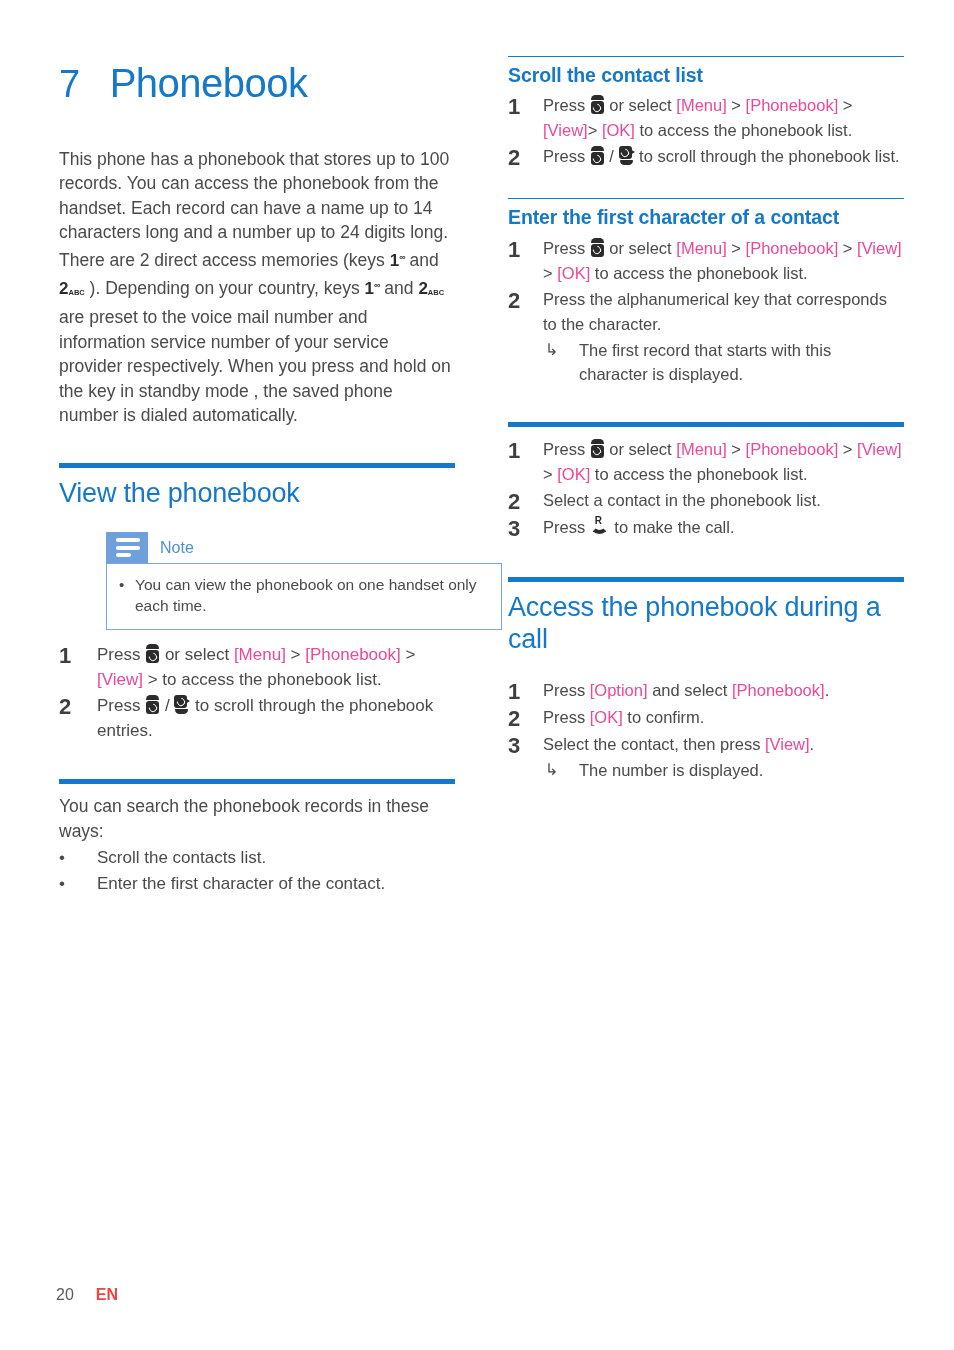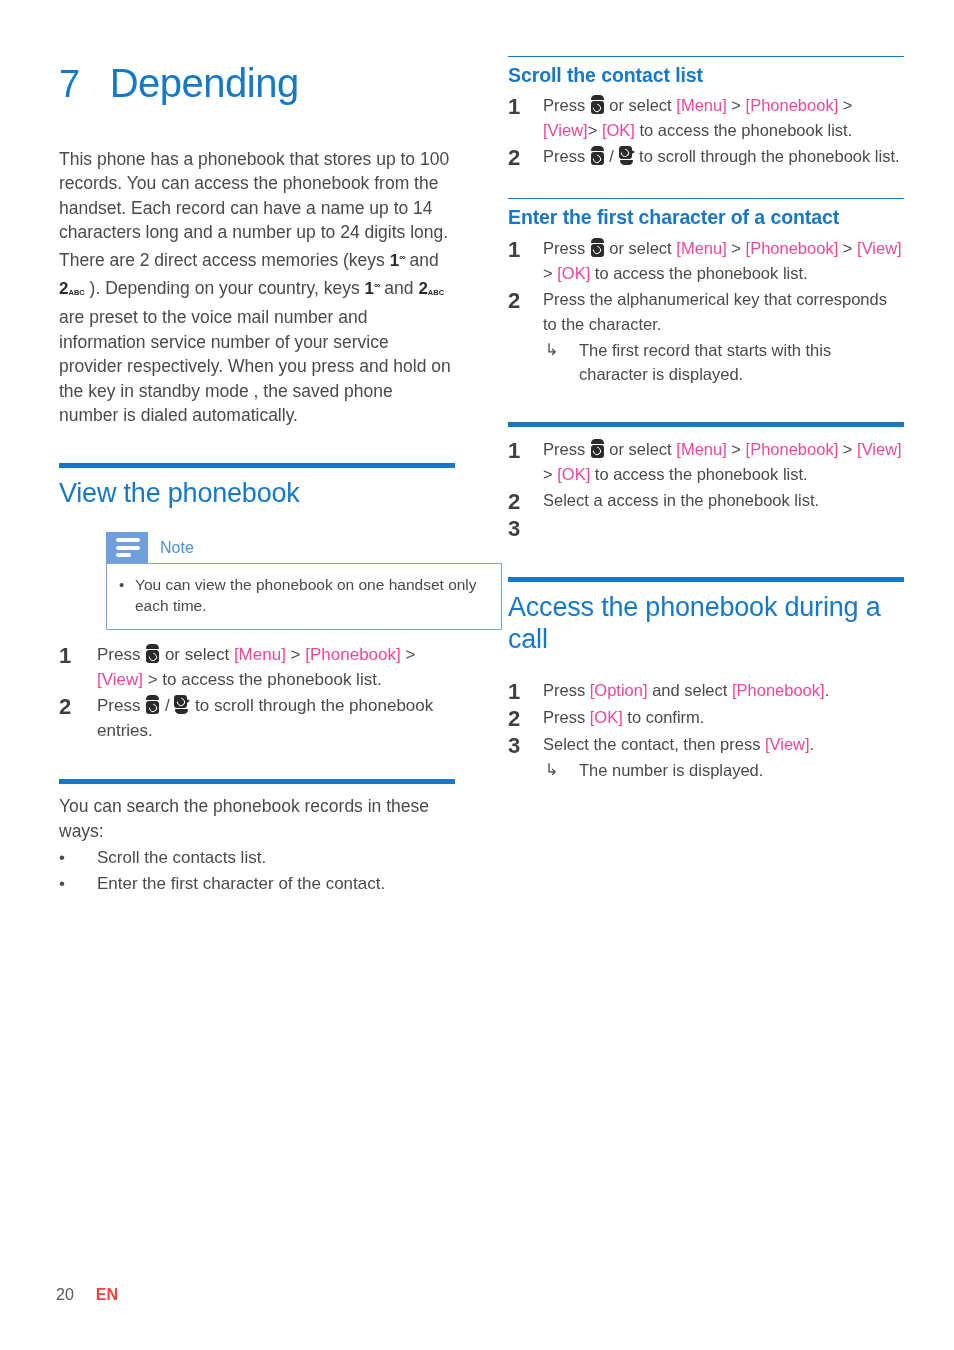--- a/index.html
+++ b/index.html
@@ -385,21 +385,21 @@
 <body>
 
 <div class="page">
 
   <div class="columns">
 
     <div class="col-left">
 
       <div class="chapter">
         <span class="num">7</span>
-        <span class="name">Depending</span>
+        <span class="name">Phonebook</span>
       </div>
 
       <p class="body">This phone has a phonebook that stores up to 100 records. You can access the phonebook from the handset. Each record can have a name up to 14 characters long and a number up to 24 digits long.</p>
       <p class="body"><span>There are 2 direct access memories (keys </span><span class="key"><span>1</span><sup class="mark">∞</sup></span><span> and </span><span class="key"><span>2</span><sub class="abc">ABC</sub></span><span> ). Depending on your country, keys </span><span class="key"><span>1</span><sup class="mark">∞</sup></span><span> and </span><span class="key"><span>2</span><sub class="abc">ABC</sub></span><span> are preset to the voice mail number and information service number of your service provider respectively. When you press and hold on the key in standby mode , the saved phone number is dialed automatically.</span></p>
 
       <div class="h1-rule"></div>
       <h1 class="sec">View the phonebook</h1>
 
       <div class="note">
         <div class="note-head">
@@ -478,24 +478,25 @@
         </ol>
 
       <div class="h1-rule"></div>
       <ol class="steps">
           <li>
             <span class="n">1</span>
             <span class="t">Press <span class="ico ico-up"><span class="cap"></span><span class="box"></span></span> or select <b>[Menu]</b> &gt; <b>[Phonebook]</b> &gt; <b>[View]</b> &gt; <b>[OK]</b> to access the phonebook list.</span>
           </li>
           <li>
             <span class="n">2</span>
-            <span class="t">Select a access in the phonebook list.</span>
+            <span class="t">Select a contact in the phonebook list.</span>
           </li>
           <li>
             <span class="n">3</span>
+            <span class="t">Press <span class="ico ico-call"><span class="r">R</span><span class="hs"></span></span> to make the call.</span>
           </li>
         </ol>
 
       <div class="h1-rule"></div>
       <h1 class="sec">Access the phonebook during a call</h1>
       <ol class="steps">
           <li>
             <span class="n">1</span>
             <span class="t">Press <b>[Option]</b> and select <b>[Phonebook]</b>.</span>
           </li>

